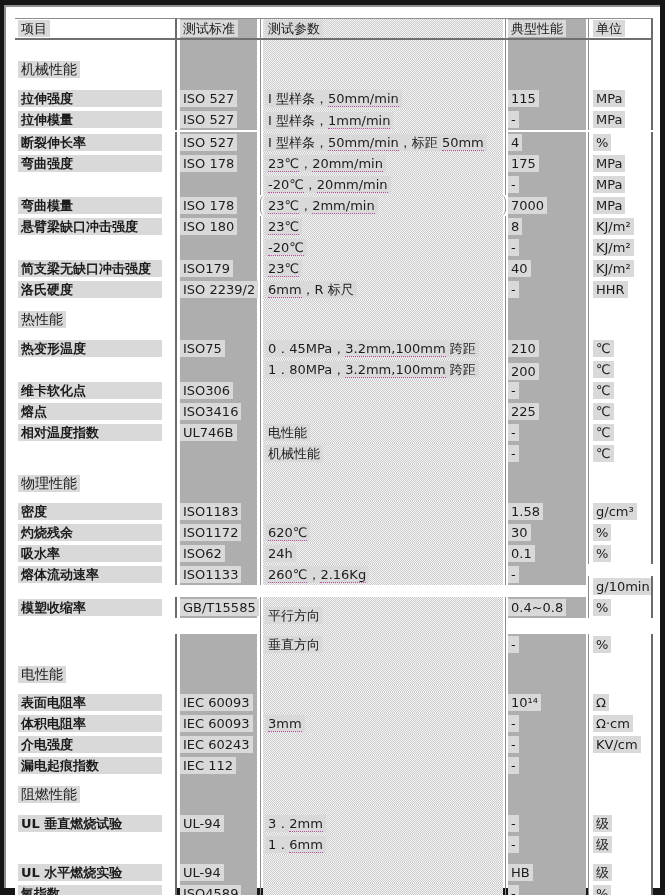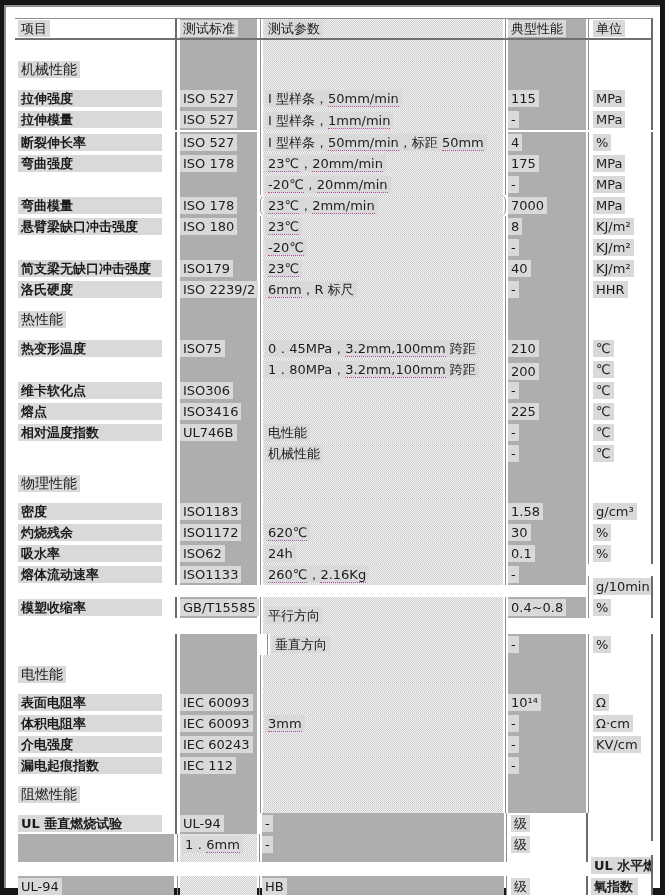--- a/index.html
+++ b/index.html
@@ -397,21 +397,21 @@
       <span class="chip"><span>平行方向</span></span>
     </div>
     <div class="cell c4" style="height: 21px;">
       <span class="chip">0.4~0.8</span>
     </div>
     <div class="cell c5" style="height: 21px;">
       <span class="chip">%</span>
     </div>
     <div class="cell c1" style="height: 21px;"></div>
     <div class="cell c2" style="height: 21px;"></div>
-    <div class="cell c3" style="height: 21px; margin-left: 7px;">
+    <div class="cell c3" style="height: 21px;">
       <span class="chip"><span>垂直方向</span></span>
     </div>
     <div class="cell c4" style="height: 21px;">
       <span class="chip">-</span>
     </div>
     <div class="cell c5" style="height: 21px;">
       <span class="chip">%</span>
     </div>
     <div class="cell c1" style="height: 9px;"></div>
     <div class="cell c2" style="height: 9px;"></div>
@@ -498,20 +498,23 @@
     <div class="cell c2" style="height: 8px;"></div>
     <div class="cell c3" style="height: 8px;"></div>
     <div class="cell c4" style="height: 8px;"></div>
     <div class="cell c5" style="height: 8px;"></div>
     <div class="cell c1" style="height: 21px;">
       <span class="chip fill">UL 垂直燃烧试验</span>
     </div>
     <div class="cell c2" style="height: 21px;">
       <span class="chip">UL-94</span>
     </div>
+    <div class="cell c3" style="height: 21px;">
+      <span class="chip"><span>3．</span><span class="u">2mm</span></span>
+    </div>
     <div class="cell c4" style="height: 21px;">
       <span class="chip">-</span>
     </div>
     <div class="cell c5" style="height: 21px;">
       <span class="chip">级</span>
     </div>
     <div class="cell c1" style="height: 21px;"></div>
     <div class="cell c2" style="height: 21px;"></div>
     <div class="cell c3" style="height: 21px;">
       <span class="chip"><span>1．</span><span class="u">6mm</span></span>

